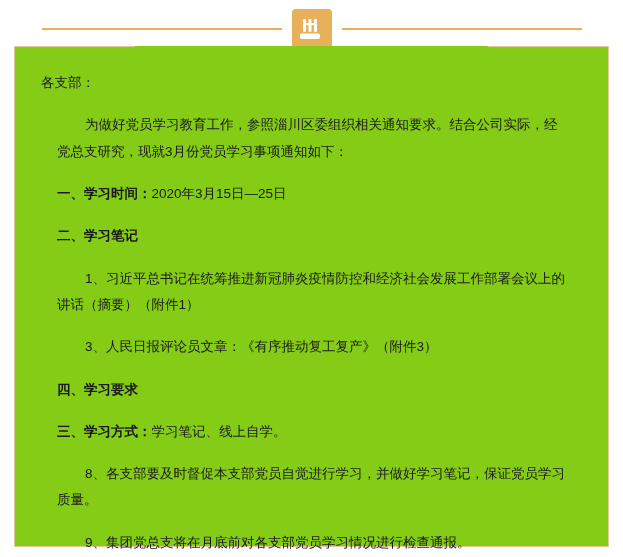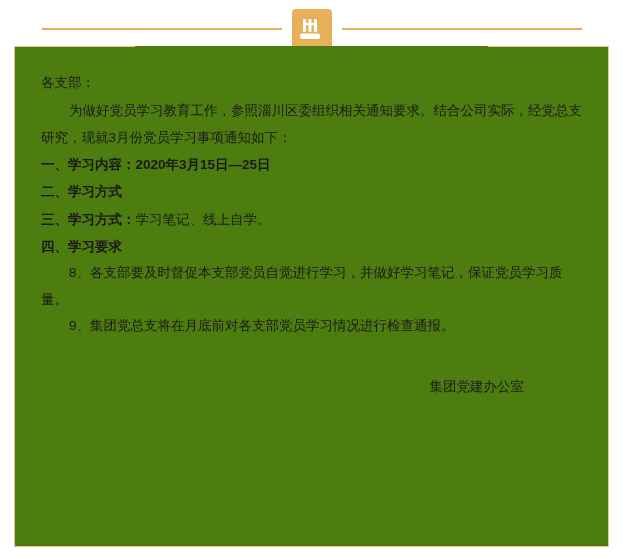--- a/index.html
+++ b/index.html
@@ -51,21 +51,21 @@
   
   .frame {
     position: absolute;
     left: 14px;
     right: 14px;
     top: 46px;
     bottom: 10px;
     border: 1px solid #e3c79b;
     border-top: none;
     box-sizing: border-box;
-    background: #4d7c0f;
+    background: #84cc16;
   }
   .frame::before,
   .frame::after {
     content: "";
     position: absolute;
     top: 0;
     width: 120px;
     height: 1px;
     background: #e3c79b;
   }
@@ -75,21 +75,21 @@
     padding: 24px 26px 10px 26px;
     box-sizing: border-box;
     font-size: 13.5px;
     line-height: 1.95;
   }
   .salutation {
     margin: 0 0 2px 0;
     font-size: 13.5px;
   }
   p {
-    margin: 0;
+    margin: 16px;
     font-size: 13.5px;
     line-height: 1.95;
   }
   .indent2 { text-indent: 28px; }
   .heading {
     font-weight: bold;
     margin-top: 1px;
   }
   .item {
     text-indent: 28px;
@@ -129,30 +129,32 @@
   </div>
 
   <div class="frame">
     <div class="content">
 
       <p class="salutation">各支部：</p>
 
       <p class="indent2">为做好党员学习教育工作，参照淄川区委组织相关通知要求。结合公司实际，经党总支研究，现就3月份党员学习事项通知如下：</p>
 
       <p class="heading">
-        <span>一、学习内容：</span><span style="font-weight:bold">2020年3月15日—25日</span>
+        <span>一、学习时间：</span><span style="font-weight:normal">2020年3月15日—25日</span>
       </p>
 
-      <p class="heading">二、学习方式</p>
+      <p class="heading">二、学习笔记</p>
+      <p class="item">1、习近平总书记在统筹推进新冠肺炎疫情防控和经济社会发展工作部署会议上的讲话（摘要）（附件1）</p>
+      <p class="item">3、人民日报评论员文章：《有序推动复工复产》（附件3）</p>
+
+      <p class="heading">四、学习要求</p>
 
       <p class="heading">
         <span>三、学习方式：</span><span style="font-weight:normal">学习笔记、线上自学。</span>
       </p>
-
-      <p class="heading">四、学习要求</p>
       <p class="item">8、各支部要及时督促本支部党员自觉进行学习，并做好学习笔记，保证党员学习质量。</p>
       <p class="item">9、集团党总支将在月底前对各支部党员学习情况进行检查通报。</p>
 
       <div class="signature">
         <span class="sig-line">集团党建办公室</span>
 
       </div>
 
     </div>
   </div>

